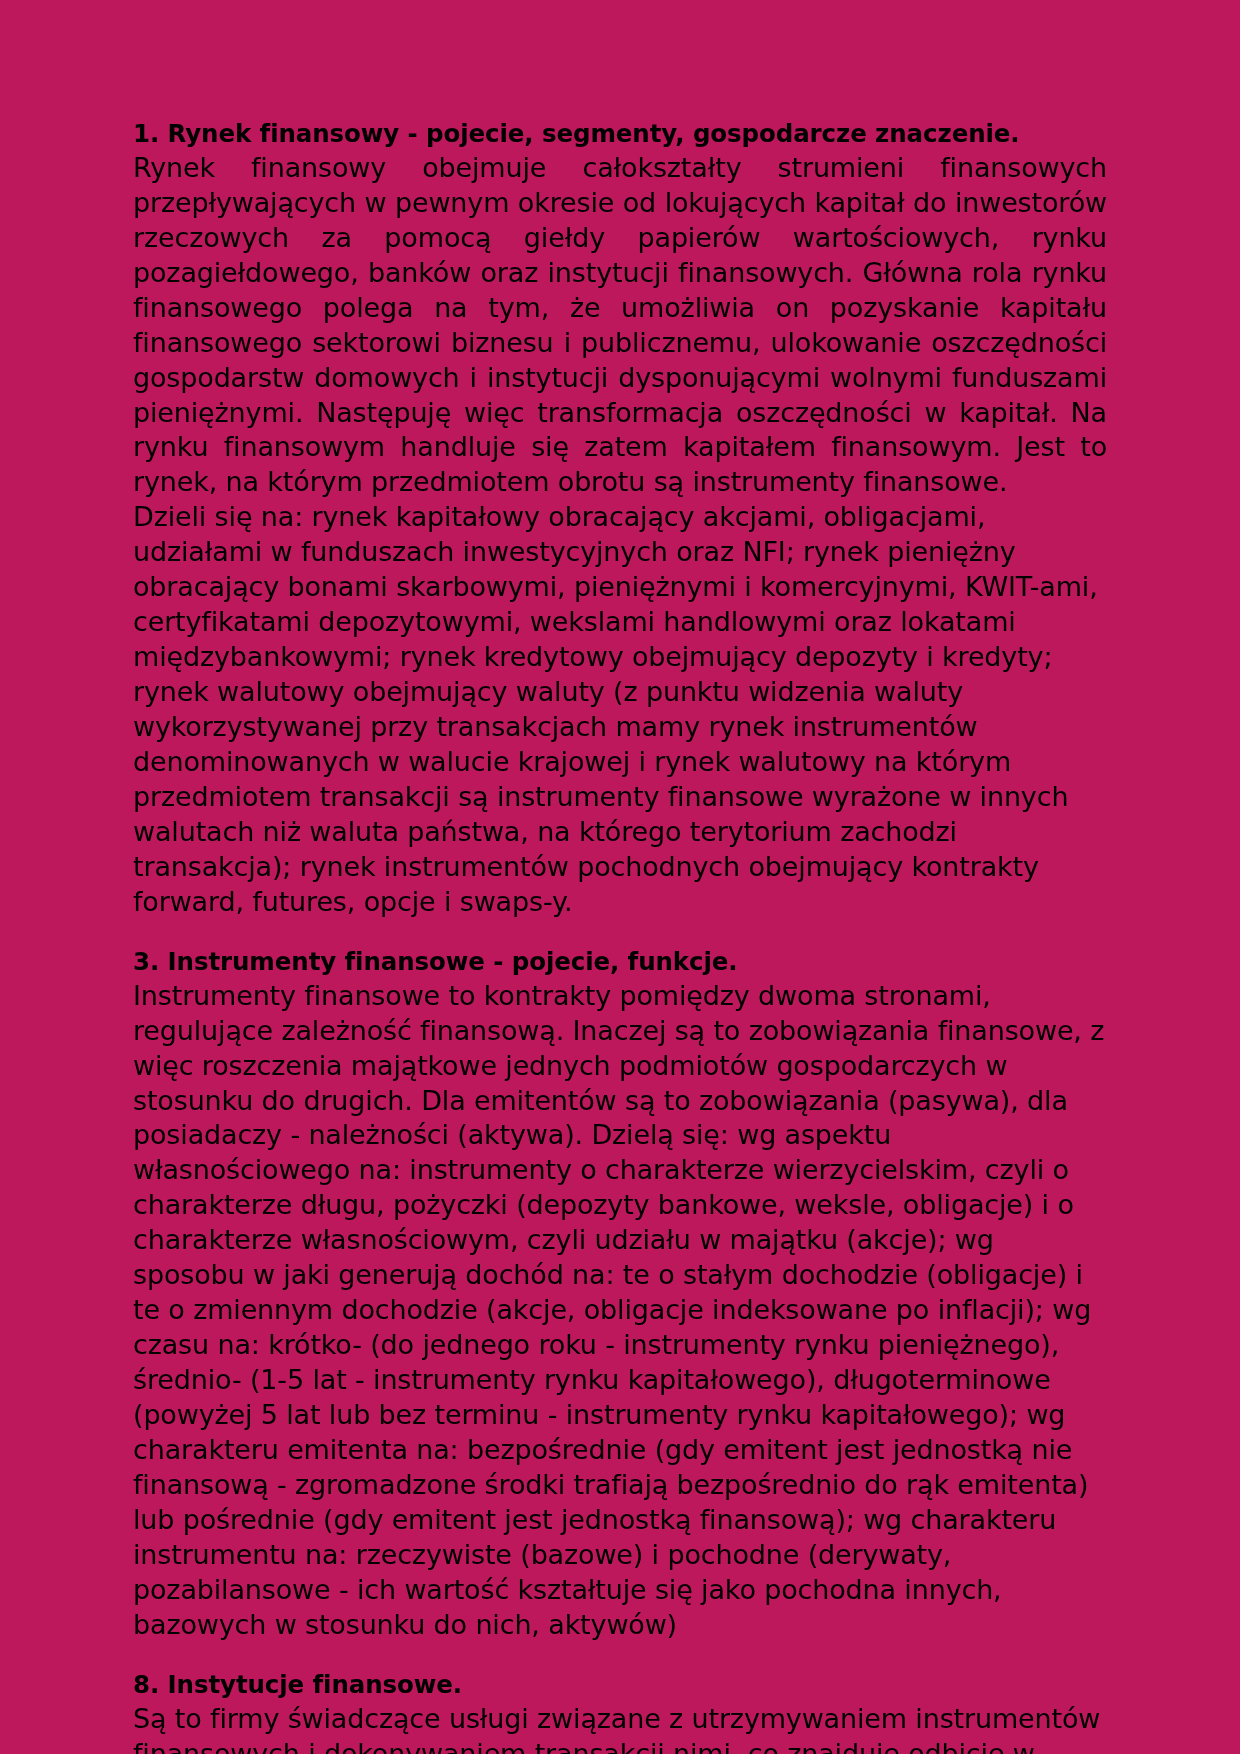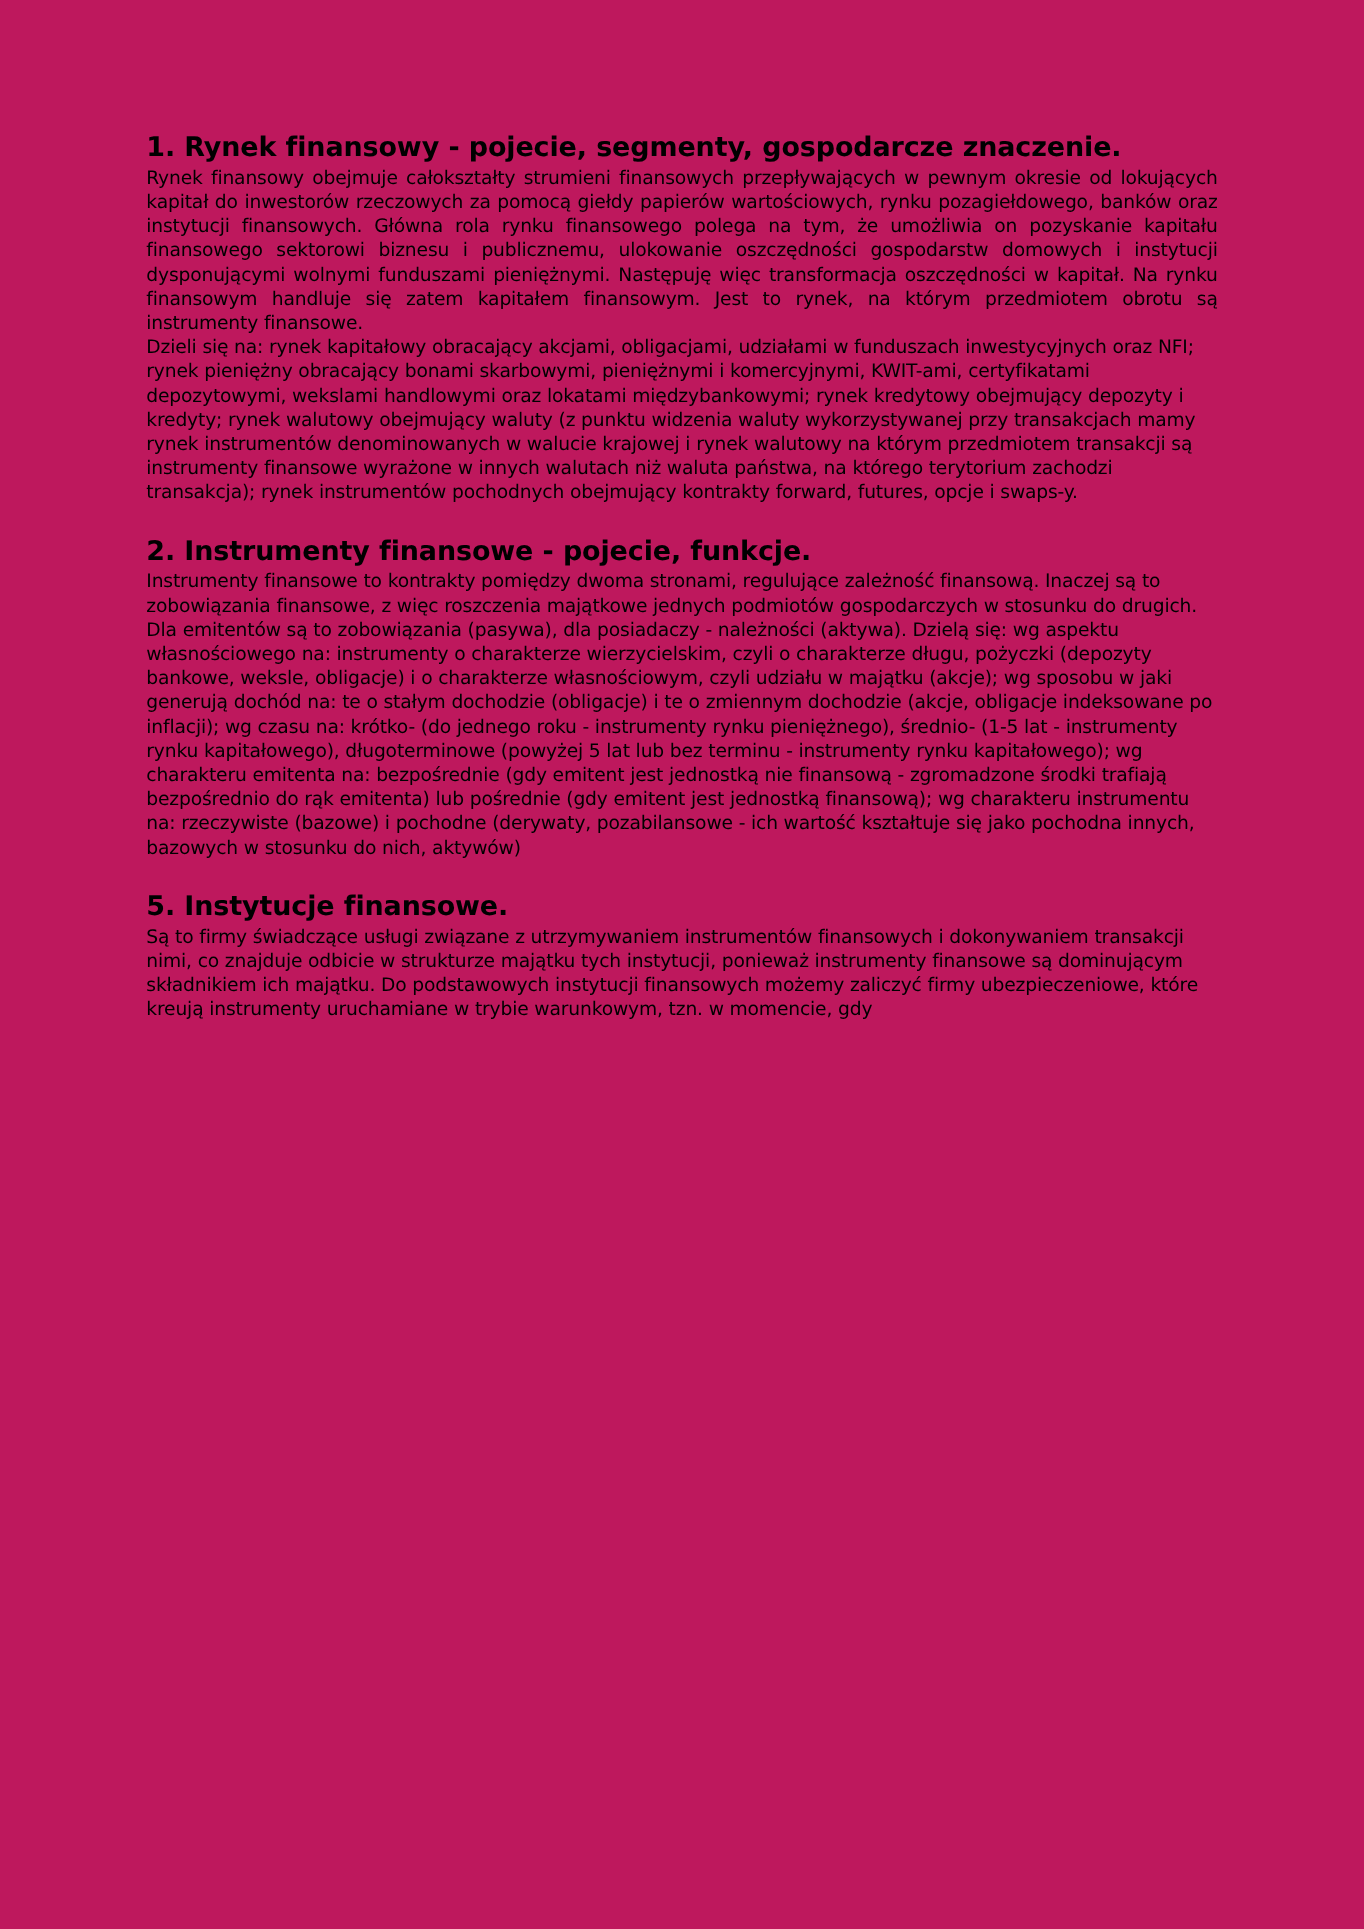--- a/index.html
+++ b/index.html
@@ -28,21 +28,21 @@
     font-size: 24.5px;
     font-weight: bold;
     line-height: 1.30;
     margin: 0 0 1px 0;
     letter-spacing: -0.1px;
   }
   .section + .section {
     margin-top: 26px;
   }
   p.para {
-    font-size: 17px;
+    font-size: 27px;
     line-height: 1.295;
     margin: 0;
     letter-spacing: -0.15px;
   }
   p.justify {
     text-align: justify;
     text-justify: inter-word;
   }
   .u {
   }
@@ -51,21 +51,21 @@
 <body>
 
 <div class="page">
   <div class="doc-body" id="doc-body">
       <div class="section">
         <h2 class="section-heading">1. Rynek  finansowy - pojecie, segmenty, gospodarcze znaczenie.</h2>
         <p class="para justify"><span>Rynek finansowy obejmuje całokształty strumieni finansowych przepływających w pewnym okresie od lokujących kapitał do inwestorów rzeczowych za pomocą giełdy papierów wartościowych, rynku pozagiełdowego, banków oraz instytucji finansowych. Główna rola rynku finansowego polega na tym, że umożliwia on pozyskanie kapitału finansowego sektorowi biznesu i publicznemu, ulokowanie oszczędności gospodarstw domowych i instytucji dysponującymi wolnymi funduszami pieniężnymi. Następuję więc transformacja oszczędności w kapitał. Na rynku finansowym handluje się zatem kapitałem finansowym. Jest to rynek, na którym przedmiotem obrotu są instrumenty finansowe.</span></p>
         <p class="para"><span>Dzieli się na: </span><span class="u">rynek kapitałowy</span><span> obracający akcjami, obligacjami, udziałami w funduszach inwestycyjnych oraz NFI; </span><span class="u">rynek pieniężny</span><span> obracający bonami skarbowymi, pieniężnymi i komercyjnymi, KWIT-ami, certyfikatami depozytowymi, wekslami handlowymi oraz lokatami międzybankowymi; </span><span class="u">rynek kredytowy</span><span> obejmujący depozyty i kredyty; </span><span class="u">rynek walutowy</span><span> obejmujący waluty (z punktu widzenia waluty wykorzystywanej przy transakcjach mamy rynek instrumentów denominowanych w walucie krajowej i rynek walutowy na którym przedmiotem transakcji są instrumenty finansowe wyrażone w innych walutach niż waluta państwa, na którego terytorium zachodzi transakcja); </span><span class="u">rynek instrumentów pochodnych</span><span> obejmujący kontrakty forward, futures, opcje i swaps-y.</span></p>
       </div>
       <div class="section">
-        <h2 class="section-heading">2. Instrumenty finansowe - pojecie, funkcje.</h2>
+        <h2 class="section-heading">3. Instrumenty finansowe - pojecie, funkcje.</h2>
         <p class="para"><span>Instrumenty finansowe to kontrakty pomiędzy dwoma stronami, regulujące zależność finansową. Inaczej są to zobowiązania finansowe, z więc roszczenia majątkowe jednych podmiotów gospodarczych w stosunku do drugich. Dla emitentów są to zobowiązania (pasywa), dla posiadaczy - należności (aktywa). Dzielą się: </span><span class="u">wg aspektu własnościowego</span><span> na: instrumenty o charakterze wierzycielskim, czyli o charakterze długu, pożyczki (depozyty bankowe, weksle, obligacje) i o charakterze własnościowym, czyli udziału w majątku (akcje); </span><span class="u">wg sposobu w jaki generują dochód</span><span> na: te o stałym dochodzie (obligacje) i te o zmiennym dochodzie (akcje, obligacje indeksowane po inflacji); </span><span class="u">wg czasu</span><span> na: krótko- (do jednego roku - instrumenty rynku pieniężnego), średnio- (1-5 lat - instrumenty rynku kapitałowego), długoterminowe (powyżej 5 lat lub bez terminu - instrumenty rynku kapitałowego); </span><span class="u">wg charakteru emitenta</span><span> na: bezpośrednie (gdy emitent jest jednostką nie finansową - zgromadzone środki trafiają bezpośrednio do rąk emitenta) lub pośrednie (gdy emitent jest jednostką finansową); </span><span class="u">wg charakteru instrumentu</span><span> na: rzeczywiste (bazowe) i pochodne (derywaty, pozabilansowe - ich wartość kształtuje się jako pochodna innych, bazowych w stosunku do nich, aktywów)</span></p>
       </div>
       <div class="section">
-        <h2 class="section-heading">5. Instytucje finansowe.</h2>
+        <h2 class="section-heading">8. Instytucje finansowe.</h2>
         <p class="para"><span>Są to firmy świadczące usługi związane z utrzymywaniem instrumentów finansowych i dokonywaniem transakcji nimi, co znajduje odbicie w strukturze majątku tych instytucji, ponieważ instrumenty finansowe są dominującym składnikiem ich majątku. Do podstawowych instytucji finansowych możemy zaliczyć firmy ubezpieczeniowe, które kreują instrumenty uruchamiane w trybie warunkowym, tzn. w momencie, gdy</span></p>
       </div>
     </div>
 </div>
 
 </body></html>

